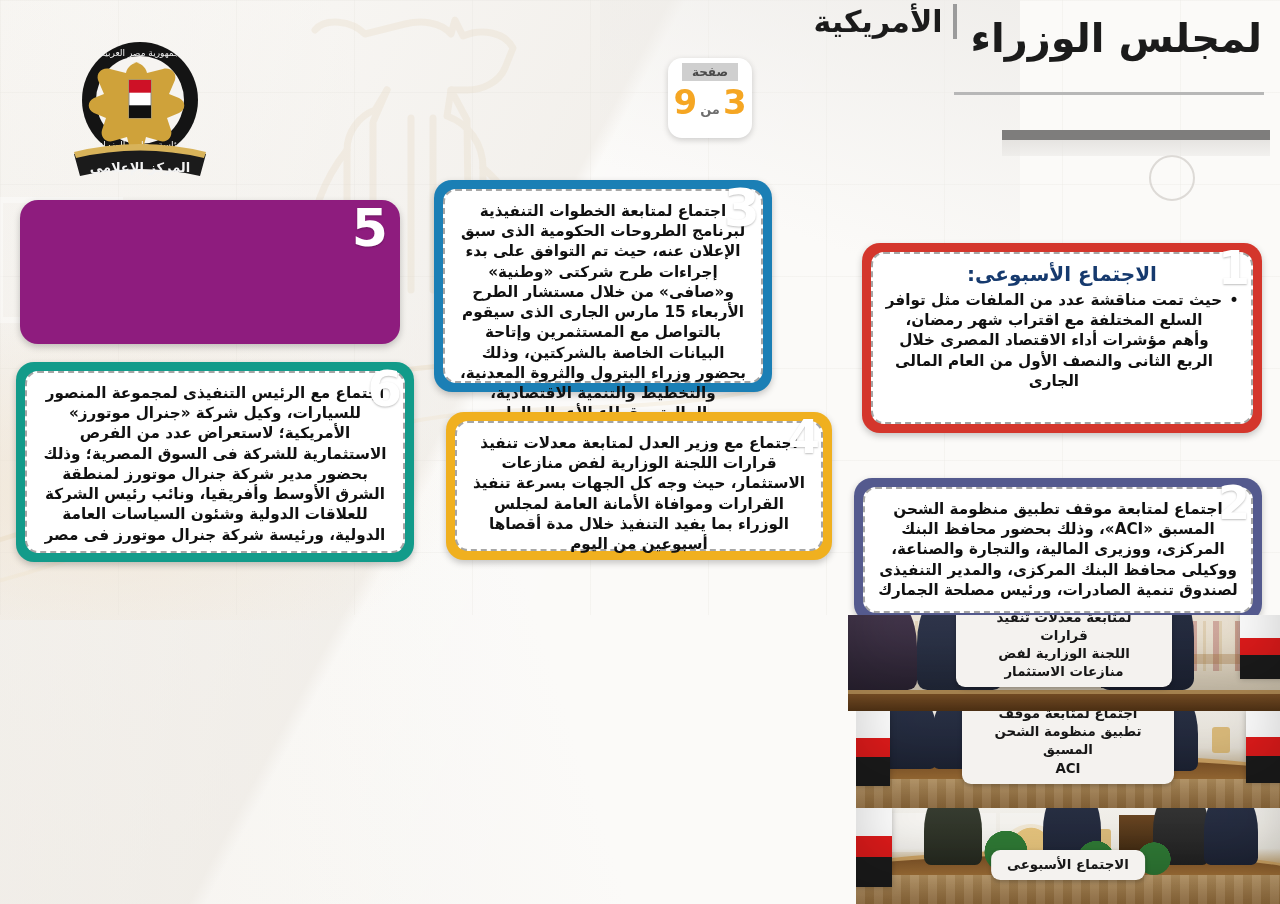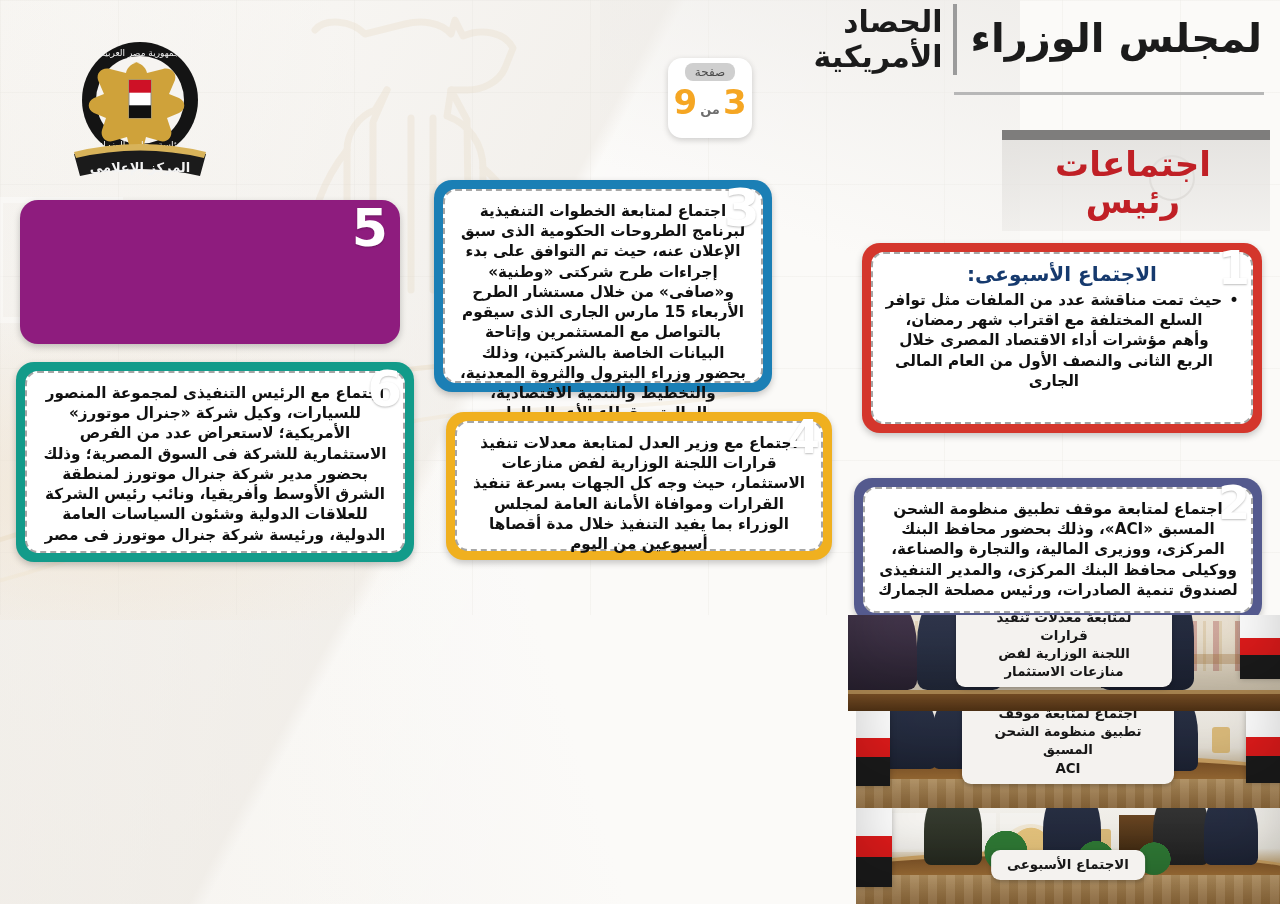--- a/index.html
+++ b/index.html
@@ -80,22 +80,22 @@
   }
 
   
   .page-badge {
     position:absolute; left:668px; top:58px; width:84px; height:80px;
     background:#ffffff; border-radius:14px;
     box-shadow:0 2px 6px rgba(0,0,0,.18);
     display:flex; flex-direction:column; align-items:center; padding-top:5px;
   }
   .page-badge .cap {
-    background:#cfcfcf; color:#4a4a4a; font-size:12px; font-weight:normal;
-    border-radius:8px; padding:2px 10px;
+    background:#cfcfcf; color:#4a4a4a; font-size:12px; font-weight:bold;
+    border-radius:0; padding:2px 10px;
   }
   .page-badge .nums {
     display:flex; align-items:baseline; gap:3px; margin-top:1px;
     color:#f5a623; font-weight:bold;
   }
   .page-badge .cur { font-size:34px; }
   .page-badge .of  { font-size:13px; color:#6e6e6e; }
   .page-badge .tot { font-size:34px; }
 
   
@@ -252,28 +252,26 @@
     <text x="82" y="114" text-anchor="middle" font-size="9.5" fill="#f2f2f2" font-family="DejaVu Sans, sans-serif">رئاسة مجلس الوزراء</text>
     <path d="M16 120 q66 -16 132 0 l-6 22 q-60 -14 -120 0 z" fill="#1b1b1b"></path>
     <path d="M16 118 q66 -16 132 0 l-2 6 q-64 -15 -128 0 z" fill="#d8b35a"></path>
     <text x="82" y="138" text-anchor="middle" font-size="13" font-weight="bold" fill="#f3f3f3" font-family="DejaVu Sans, sans-serif">المركز الإعلامي</text>
   </svg>
 
   <div class="header">
     <div class="title-block">
       <div class="title-main">لمجلس الوزراء</div>
       <div class="title-sub">
-        <div>الحصاد</div>
         <div>الأمريكية</div>
       </div>
     </div>
     <div class="title-rule"></div>
     <div class="section-tab"></div>
     <div class="section-title">
-      <span>اجتماعات رئيس</span>
     </div>
   </div>
 
   <div class="page-badge">
     <div class="cap">صفحة</div>
     <div class="nums">
       <span class="cur">3</span>
       <span class="of">من</span>
       <span class="tot">9</span>
     </div>

